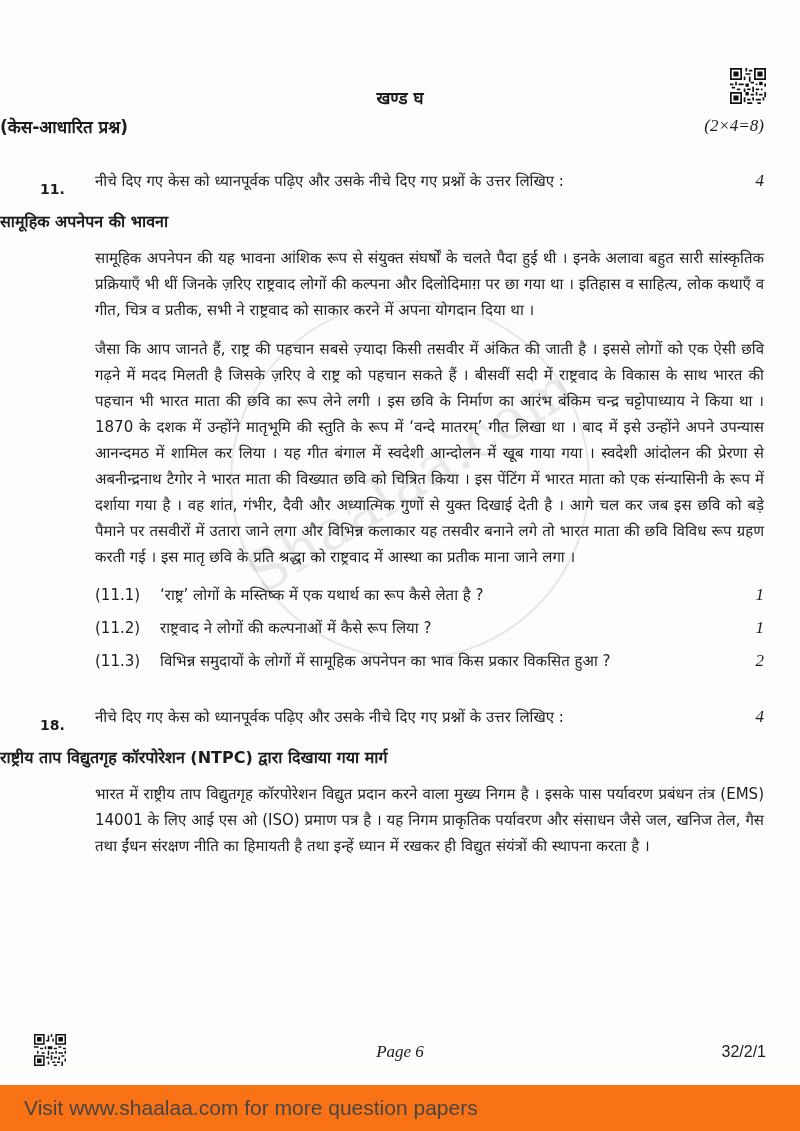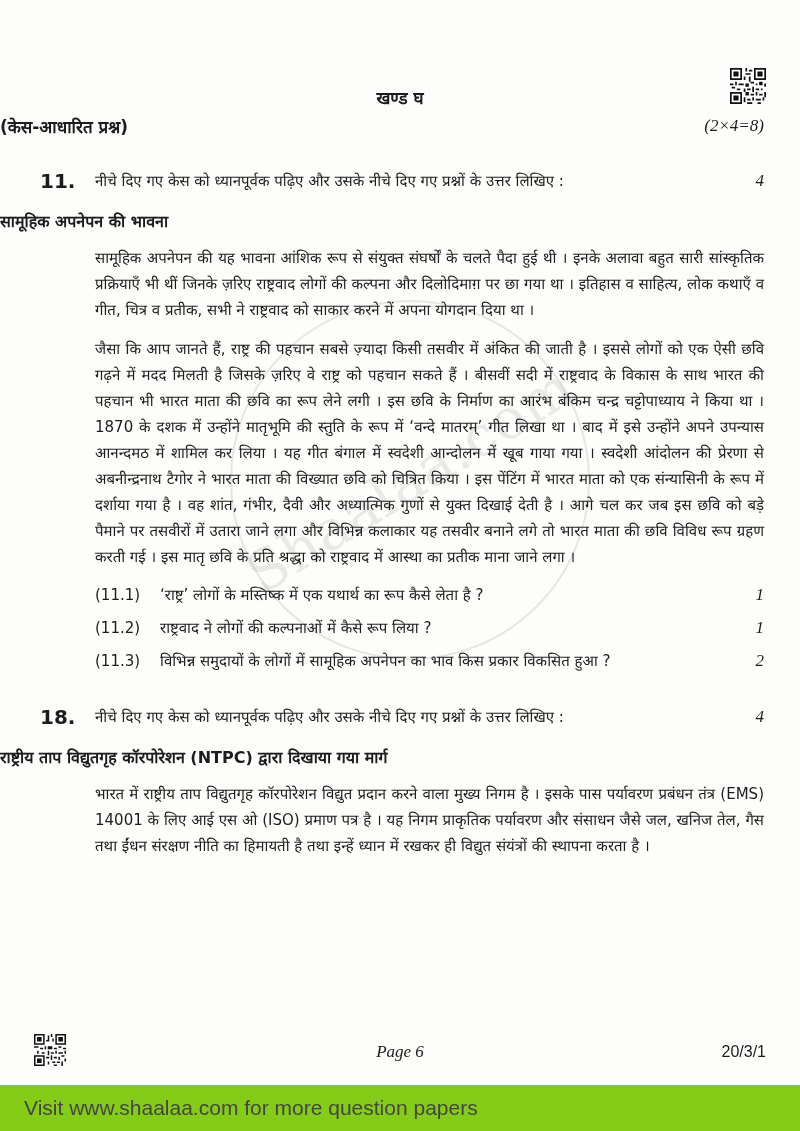--- a/index.html
+++ b/index.html
@@ -43,21 +43,21 @@
   }
   .subtitle-row { position:relative; margin-top:6px; text-align:left; }
   .section-subtitle { font-weight:bold; font-size:17px; }
   .marks-scheme {
     position:absolute; right:36px; top:1px;
     font-family:"Liberation Serif", serif;
     font-style:italic; font-size:17px; font-weight:normal;
   }
 
   .q-row { position:relative; margin-top:30px; padding:0 72px 0 95px; font-size:15px; line-height:26px; }
-  .q-num { position:absolute; left:40px; top:0; font-weight:bold; font-size:20px; }
+  .q-num { position:absolute; left:40px; top:8px; font-weight:bold; font-size:14px; }
   .q-marks {
     position:absolute; right:36px; top:0;
     font-family:"Liberation Serif", serif; font-style:italic; font-size:17px;
   }
 
   .case-title { margin-top:16px; text-align:left; font-weight:bold; font-size:16px; }
 
   .para {
     margin:13px 36px 0 95px;
     text-align:justify;
@@ -78,21 +78,21 @@
     font-style:italic; font-size:17px;
   }
   .footer-code {
     position:absolute; right:34px; top:1px;
     font-size:16px; font-family:"Liberation Sans", sans-serif;
   }
 
   .bottom-bar {
     position:absolute; top:1085px; left:0;
     width:800px; height:46px;
-    background:#84cc16;
+    background:#f97316;
     display:flex; align-items:center;
     padding-left:24px;
     font-family:"Liberation Sans", sans-serif;
     font-size:21px; color:#454545;
     z-index:4;
   }
 </style>
 </head>
 <body>
 
@@ -155,21 +155,21 @@
       <span class="q-marks">4</span>
     </div>
 
     <div class="case-title">राष्ट्रीय ताप विद्युतगृह कॉरपोरेशन (NTPC) द्वारा दिखाया गया मार्ग</div>
 
     <div class="para">भारत में राष्ट्रीय ताप विद्युतगृह कॉरपोरेशन विद्युत प्रदान करने वाला मुख्य निगम है । इसके पास पर्यावरण प्रबंधन तंत्र (EMS) 14001 के लिए आई एस ओ (ISO) प्रमाण पत्र है । यह निगम प्राकृतिक पर्यावरण और संसाधन जैसे जल, खनिज तेल, गैस तथा ईंधन संरक्षण नीति का हिमायती है तथा इन्हें ध्यान में रखकर ही विद्युत संयंत्रों की स्थापना करता है ।</div>
   </div>
 
   <div class="footer">
     <div class="footer-page">Page 6</div>
-    <div class="footer-code">20/3/1</div>
+    <div class="footer-code">32/2/1</div>
   </div>
 
   <div class="qr qr-bottom">
     <svg viewBox="0 0 21 21" xmlns="http://www.w3.org/2000/svg">
       <rect width="21" height="21" fill="#ffffff"></rect>
       <path fill="#111" d="M0 0h7v7H0zM14 0h7v7h-7zM0 14h7v7H0z"></path>
       <path fill="#fff" d="M1 1h5v5H1zM15 1h5v5h-5zM1 15h5v5H1z"></path>
       <path fill="#111" d="M2 2h3v3H2zM16 2h3v3h-3zM2 16h3v3H2zM9 1h1v3H9zM11 0h1v2h-1zM12 3h1v2h-1zM8 4h2v1H8zM0 8h3v1H0zM4 9h2v1H4zM7 8h1v2H7zM9 8h3v2H9zM13 9h2v1h-2zM16 8h2v1h-2zM19 9h2v1h-2zM2 11h1v2H2zM5 12h2v1H5zM9 11h1v3H9zM11 12h2v1h-2zM14 11h1v2h-1zM16 12h3v1h-3zM20 11h1v2h-1zM8 15h2v1H8zM11 14h1v3h-1zM13 15h2v1h-2zM16 15h1v2h-1zM18 14h2v1h-2zM20 16h1v2h-1zM9 18h1v2H9zM12 18h2v1h-2zM15 18h2v1h-2zM18 18h1v3h-1zM13 20h2v1h-2z"></path>
     </svg>
   </div>

